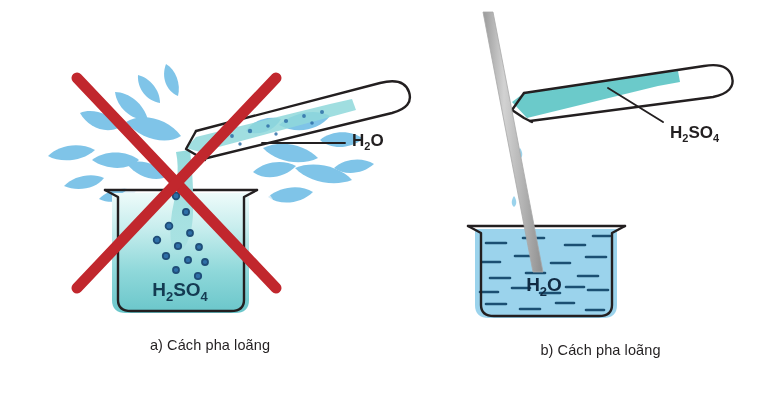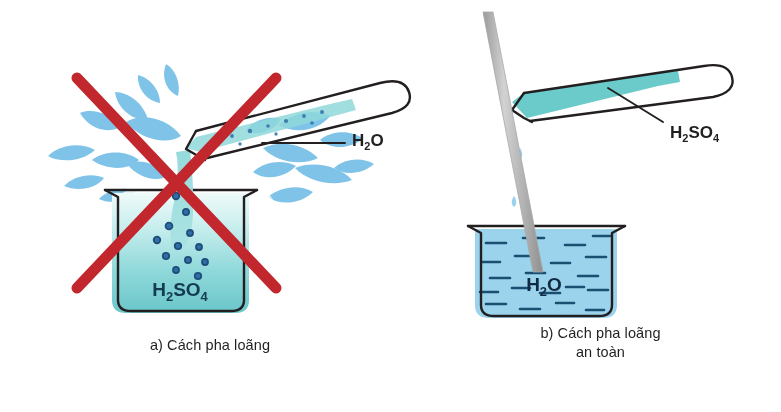--- a/index.html
+++ b/index.html
@@ -45,21 +45,21 @@
     left: 0;
     width: 100%;
     text-align: center;
     font-weight: normal;
     font-size: 14.5px;
     line-height: 19px;
     color: #221f20;
     letter-spacing: 0.1px;
   }
   #caption-unsafe { top: 336px; }
-  #caption-safe   { top: 324px; }
+  #caption-safe   { top: 341px; }
   .caption-line { display: block; }
 </style>
 </head>
 <body>
 
 <div id="root">
 
   <div class="panel" id="panel-unsafe">
     <div class="stage">
       <svg viewBox="0 0 420 330" xmlns="http://www.w3.org/2000/svg">
@@ -249,17 +249,16 @@
     </div>
 
     <div style="position:absolute; left:250px; top:123px; font-size:17px; font-weight:bold; color:#221f20;">
       <span>
         <span>H</span><sub style="font-size:11px">2</sub><span>SO</span><sub style="font-size:11px">4</sub>
       </span>
     </div>
 
     <div class="caption" id="caption-safe">
       <span class="caption-line">b) Cách pha loãng</span>
-      <span class="caption-line">an toàn</span>
     </div>
   </div>
 
 </div>
 
 </body></html>

